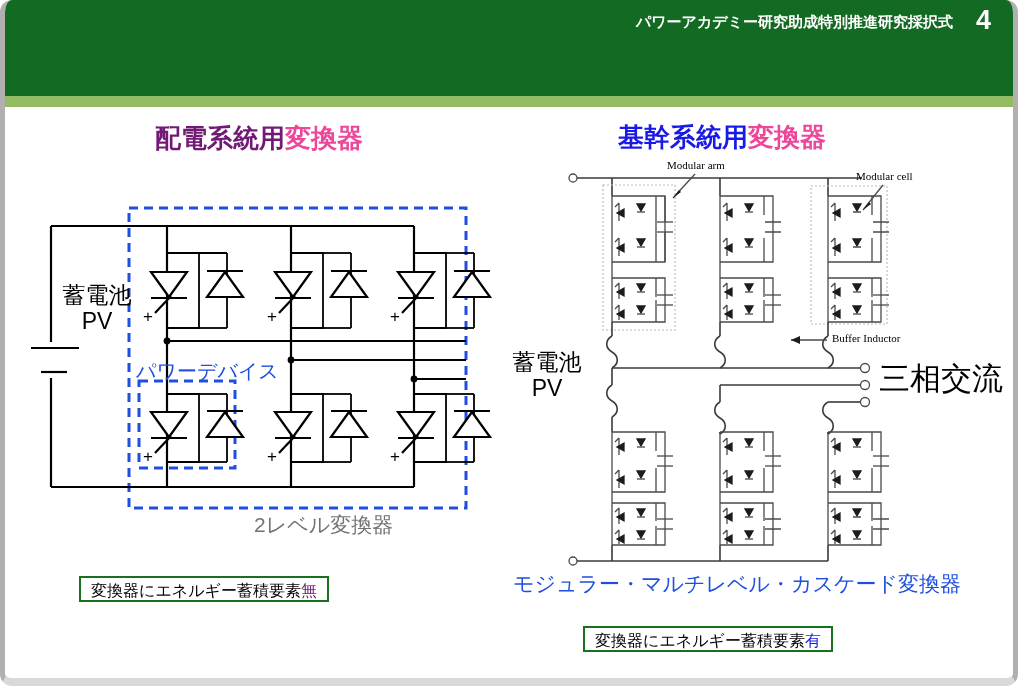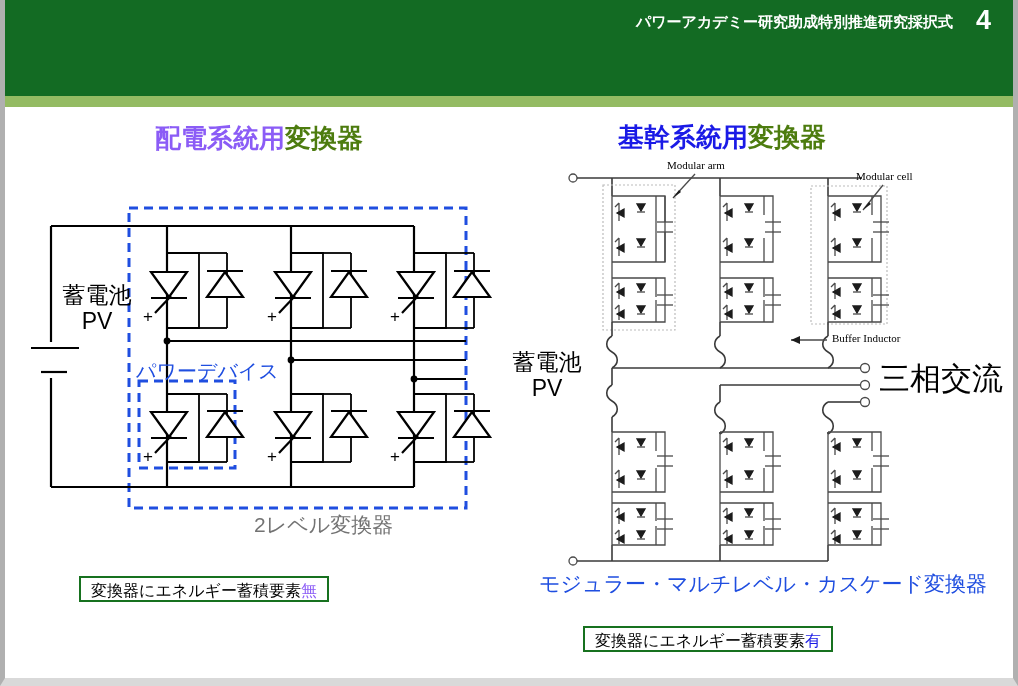--- a/index.html
+++ b/index.html
@@ -15,20 +15,21 @@
   #slide {
     position: absolute;
     left: 0; top: 0;
     width: 1018px; height: 686px;
     background: #ffffff;
     box-sizing: border-box;
     border-left: 5px solid #b0b0b0;
     border-right: 5px solid #b0b0b0;
     border-bottom: 8px solid #d9d9d9;
     overflow: hidden;
+    border-radius: 12px;
   }
   
   #header-band {
     position: absolute;
     left: 0; top: 0;
     width: 1008px; height: 96px;
     background: #136B23;
   }
   #header-stripe {
     position: absolute;
@@ -63,23 +64,23 @@
   }
   
   .section-heading {
     position: absolute;
     font-size: 26px;
     font-weight: bold;
     white-space: nowrap;
   }
   #left-heading  { left: 150px; top: 121px; }
   #right-heading { left: 613px; top: 120px; }
-  .hl-red  { color: #8b5cf6; }
+  .hl-red  { color: #701a75; }
   .hl-blue { color: #1a1ae6; text-align: right; }
-  .hl-black{ color: #4d7c0f; }
+  .hl-black{ color: #ec4899; }
 
   
   .cap {
     position: absolute;
     white-space: nowrap;
   }
   #cap-powerdevice {
     left: 131px; top: 358px;
     font-size: 20px;
     color: #1f4ee0;
@@ -88,21 +89,20 @@
     left: 214px; top: 511px;
     font-size: 21px;
     color: #737373;
     margin-left: 35px;
   }
   #cap-mmcc1 {
     left: 508px; top: 570px;
     font-size: 21px;
     color: #1f4ee0;
     width: 500px;
-    text-align: center;
   }
   #cap-mmcc2 {
     left: 508px; top: 596px;
     font-size: 21px;
     color: #1f4ee0;
     width: 500px;
     text-align: center;
   }
   #label-batt-left {
     left: 47px; top: 283px;

